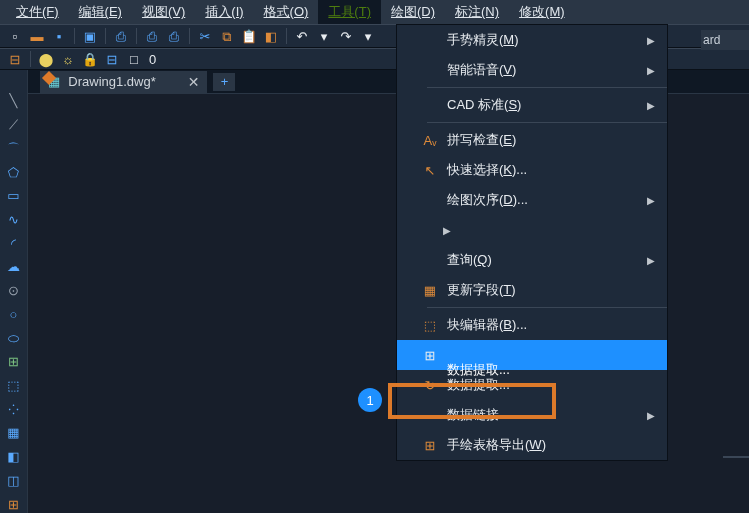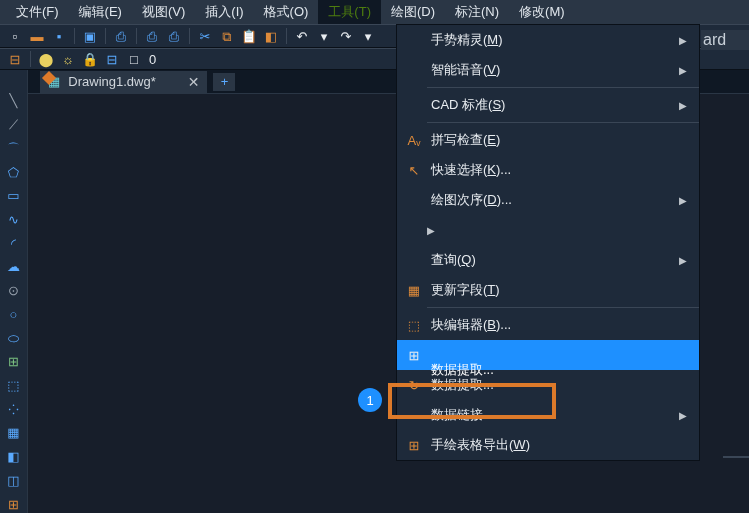--- a/index.html
+++ b/index.html
@@ -1,20 +1,20 @@
 <!DOCTYPE html>
 <html><head>
 <meta charset="utf-8">
 <style>
 * { margin:0; padding:0; box-sizing:border-box; font-family:"Microsoft YaHei",sans-serif; font-size:13px; }
 body { background:#1a2332; width:749px; height:513px; overflow:hidden; position:relative; color:#c8d0d8; }
 
 
 .menubar { display:flex; background:#2a3645; height:24px; align-items:center; padding-left:6px; }
-.menubar .mi { padding:3px 10px; cursor:pointer; color:#e0e6ec; }
+.menubar .mi { padding:3px 10px; cursor:pointer; color:#e0e6ec;text-decoration:underline; }
 .menubar .mi.active { background:#0f1824; color:#4d7c0f;text-align:right; }
 
 
 .toolbar { display:flex; align-items:center; background:#1e2a3a; height:24px; border-top:1px solid #3a4656; border-bottom:1px solid #0a1018; padding-left:6px; gap:4px; }
 .toolbar .btn { width:18px; height:18px; display:flex; align-items:center; justify-content:center; cursor:pointer; }
 .toolbar .sep { width:1px; height:16px; background:#3a4656; margin:0 2px; }
 .tb2 { height:22px; }
 
 
 .tabrow { display:flex; align-items:center; background:#0f1824; height:24px; padding-left:40px; border-bottom:1px solid #2a3645; }
@@ -24,35 +24,35 @@
 .tabmark { position:absolute; left:44px; top:73px; width:10px; height:10px; background:#dd7a2a; transform:rotate(45deg); z-index:1; }
 
 
 .leftbar { position:absolute; left:0; top:70px; width:28px; background:#1e2a3a; bottom:0; border-right:1px solid #2a3645; display:flex; flex-direction:column; align-items:center; padding-top:22px; gap:6px; }
 .leftbar .tool { width:20px; height:20px; display:flex; align-items:center; justify-content:center; cursor:pointer; }
 
 
 .canvas { position:absolute; left:28px; top:94px; right:0; bottom:0; background:#171e2a; }
 
 
-.dropdown { position:absolute; left:396px; top:24px; width:304px; background:#1e2a3a; border:1px solid #0a1018; z-index:5; }
+.dropdown { position:absolute; left:396px; top:24px; width:272px; background:#1e2a3a; border:1px solid #0a1018; z-index:5; }
 .dropdown .row { display:flex; align-items:center; height:30px; padding-left:4px; cursor:pointer; position:relative; }
-.dropdown .row .ico { width:26px; display:flex; align-items:flex-start; justify-content:center; }
+.dropdown .row .ico { width:26px; display:flex; align-items:flex-start; justify-content:center;margin-left:16px; }
 .dropdown .row .lbl { flex:1; color:#e8ecf0; padding-left:4px; }
 .dropdown .row .arr { width:20px; color:#c0c6cc; font-size:10px; }
 .dropdown .row.sel { background:#1e90ff; }
 .dropdown .row.sel .lbl { color:#fff;margin-top:29px; }
 .dropdown .divider { height:1px; background:#3a4656; margin:2px 0 2px 30px; }
 
 
 .hlbox { position:absolute; left:388px; top:383px; width:168px; height:36px; border:4px solid #dd7a2a; z-index:6; pointer-events:none; }
 .circ { position:absolute; left:358px; top:388px; width:24px; height:24px; border-radius:50%; background:#1e90ff; color:#fff; display:flex; align-items:center; justify-content:center; font-size:13px; z-index:7; }
 
 
-.rfrag { position:absolute; right:0; top:30px; width:48px; height:20px; background:#2a3645; color:#c8d0d8; display:flex; align-items:center; padding-left:2px; font-size:16px; overflow:hidden; }
+.rfrag { position:absolute; right:0; top:30px; width:48px; height:20px; background:#2a3645; color:#c8d0d8; display:flex; align-items:center; padding-left:2px; font-size:12px; overflow:hidden; }
 .rline { position:absolute; right:0; top:456px; width:26px; height:2px; background:#3a4656; }
 
 
 .ic { font-size:13px; line-height:1; }
 .orange{color:#dd8a3a} .blue{color:#5aaaff} .cyan{color:#6ad0d8} .yellow{color:#e8d060} .green{color:#7ac080} .gray{color:#9aa4b0} .white{color:#e8ecf0}
 
 u { text-decoration:underline; }
 </style>
 </head>
 <body>

